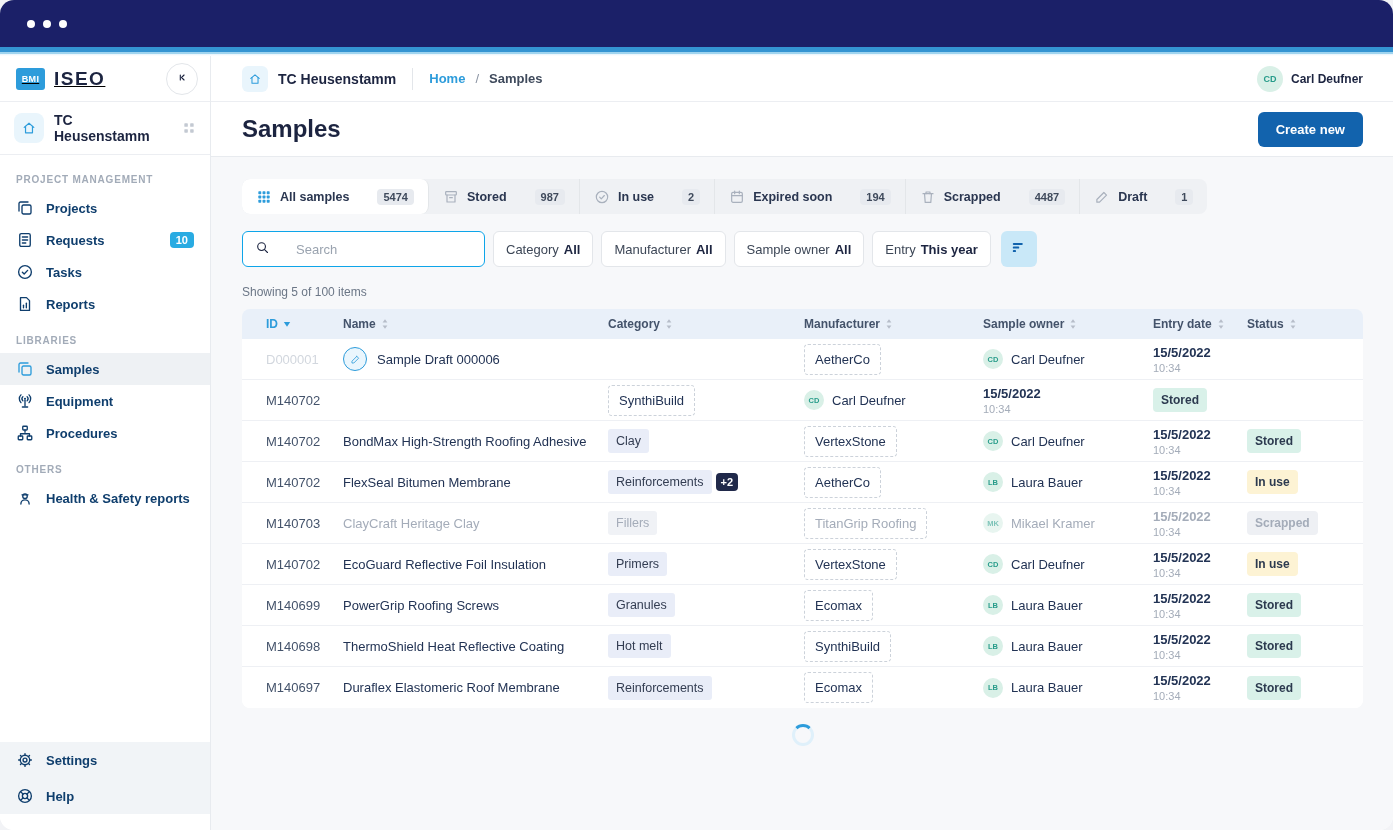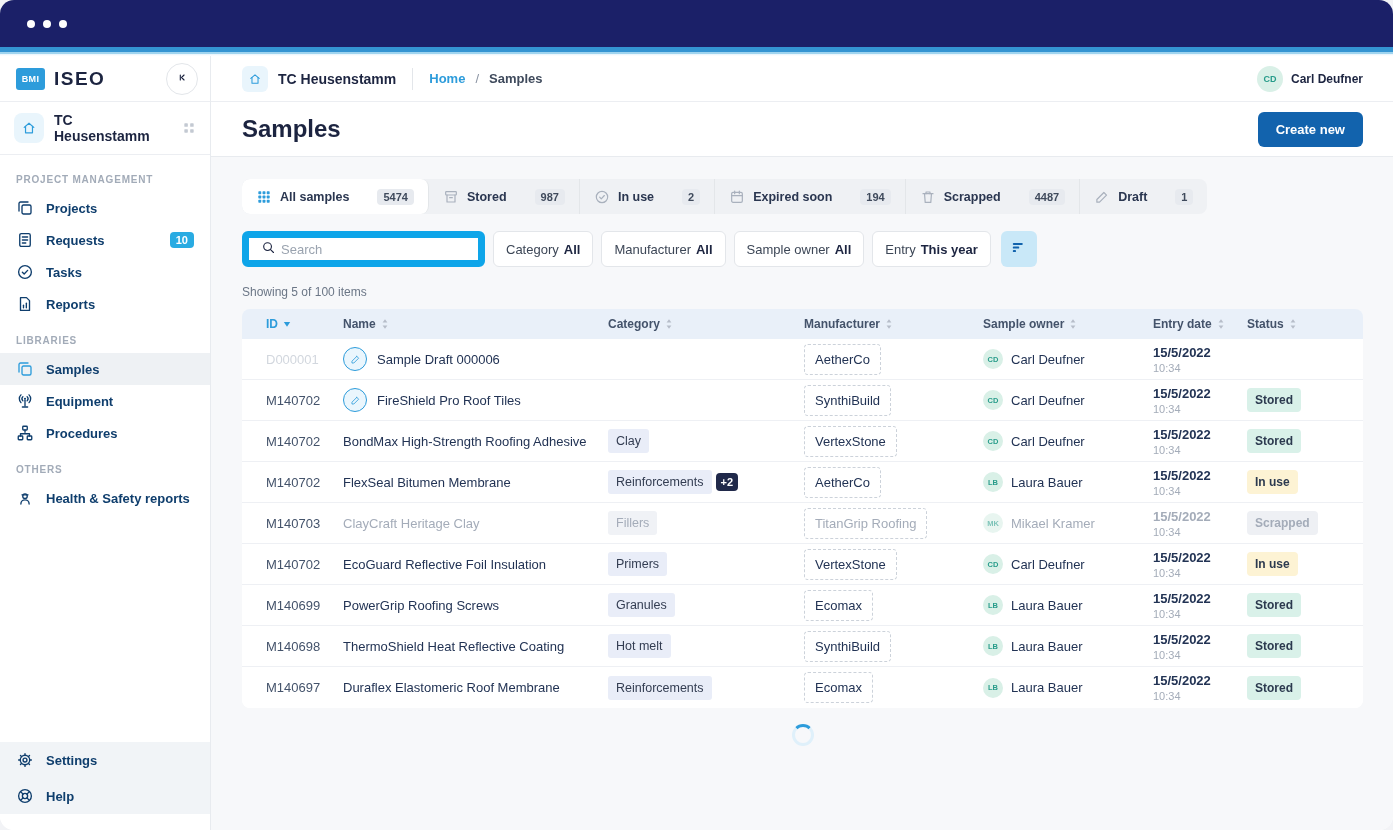--- a/index.html
+++ b/index.html
@@ -11,21 +11,21 @@
   .titlebar { height:47px; background:var(--navy,#1b2068); display:flex; align-items:center; padding-left:27px; }
   .dots { display:flex; gap:8px; }
   .dots span { width:8px; height:8px; border-radius:50%; background:#fff; }
   .accent-strip { height:9px; background:linear-gradient(180deg, var(--strip-blue,#3494d2) 0%, var(--strip-blue,#3494d2) 52%, #9fd4ef 52%, #9fd4ef 82%, #eaf6fd 82%, #ffffff 100%); }
 
   .app { display:flex; height:calc(100% - 56px); }
 
   
   .sidebar { width:211px; min-width:211px; background:#fff; border-right:1px solid #e8ebef; display:flex; flex-direction:column; }
   .logo-row { height:46px; display:flex; align-items:center; justify-content:space-between; padding:0 12px 0 16px; border-bottom:1px solid #eceef2; }
-  .logo { display:flex; align-items:center; gap:9px; }
+  .logo { display:flex; align-items:center; gap:9px;text-decoration:underline; }
   .logo-mark { width:29px; height:22px; background:var(--accent,#2196d3); color:#fff; border-radius:3px; font-size:9px; font-weight:800; display:flex; align-items:center; justify-content:center; letter-spacing:.3px; }
   .logo-text { font-size:19px; font-weight:800; color:#1c2440; letter-spacing:1.5px; }
   .collapse-btn { width:32px; height:32px; border-radius:50%; border:1px solid #e3e6ea; background:#fff; color:#1c2440; display:flex; align-items:center; justify-content:center; cursor:pointer; }
   .collapse-btn svg { width:15px; height:15px; }
   .workspace-row { height:53px; display:flex; align-items:center; gap:10px; padding:0 14px; border-bottom:1px solid #eceef2; cursor:pointer; }
   .ws-icon { width:30px; height:30px; border-radius:8px; background:#e9f5fc; color:var(--accent,#2196d3); display:flex; align-items:center; justify-content:center; }
   .ws-icon svg { width:16px; height:16px; }
   .ws-name { flex:1; font-size:14px; font-weight:700; color:#1c2440; }
   .grid-icon { color:#c3c9d2; display:flex; }
   .grid-icon svg { width:14px; height:14px; }
@@ -67,21 +67,21 @@
   .tab { display:flex; align-items:center; gap:8px; padding:0 14px; height:35px; font-size:12.5px; font-weight:700; color:#2a3650; border-right:1px solid #e3e6e9; cursor:pointer; white-space:nowrap; }
   .tab:last-child { border-right:none; }
   .tab .tab-icon { width:16px; height:16px; display:flex; color:#a9b1bd; }
   .tab .tab-icon svg { width:16px; height:16px; }
   .tab.active { background:#fff; border-radius:8px; }
   .tab.active .tab-icon { color:var(--accent,#2196d3); }
   .tab-count { background:#e7eaef; border-radius:4px; padding:2px 6px; font-size:11px; font-weight:700; color:#3f4a5c;margin-left:20px; }
 
   
   .filters { display:flex; gap:8px; align-items:center; margin-bottom:18px; }
-  .search-box { width:243px; height:36px; background:#fff; border:7px solid #0ea5e9; border-radius:6px; display:flex; align-items:center; gap:5px; padding:0 12px; }
+  .search-box { width:243px; height:36px; background:#fff; border:1px solid #0ea5e9; border-radius:6px; display:flex; align-items:center; gap:26px; padding:0 12px; }
   .search-box svg { width:15px; height:15px; color:#1c2440; flex:none; }
   .search-box input { border:none; outline:none; font-size:13px; font-family:inherit; color:#1c2440; width:100%; background:transparent; }
   .search-box input::placeholder { color:#9aa3af; }
   .chip { height:36px; background:#fff; border:1px solid #e3e6ea; border-radius:6px; display:flex; align-items:center; gap:5px; padding:0 12px; font-size:13px; color:#3c4656; cursor:pointer; white-space:nowrap; font-family:inherit; }
   .chip-value { font-weight:700; color:#1c2440; }
   .sort-btn { width:36px; height:36px; background:#c9e8f8; border:none; border-radius:6px; color:var(--button-blue,#1263ad); display:flex; align-items:center; justify-content:center; cursor:pointer; margin-left:2px; }
   .sort-btn svg { width:17px; height:17px; }
 
   
   .summary { font-size:12px; color:#6b7686; margin-bottom:10px; }
@@ -527,28 +527,20 @@
     <div class="c-date">
       <div class="date">15/5/2022</div>
       <div class="time">10:34</div>
     </div>
     <div class="c-status">
       
     </div>
   </div>
             <div class="trow grid-cols">
     <div class="c-id">M140702</div>
-    <div class="c-name">
-      <span class="draft-ic">
-                  <svg viewBox="0 0 24 24" fill="none" stroke="currentColor" stroke-width="1.8" stroke-linecap="round" stroke-linejoin="round">
-                    <path d="M14.8 5.2l4 4L8.3 19.7H4.3v-4L14.8 5.2z"></path>
-                  </svg>
-                </span>
-      <span class="name-text">FireShield Pro Roof Tiles</span>
-    </div>
     <div class="c-cat">
       
     </div>
     <div class="c-manu">
       <span class="manu-box">SynthiBuild</span>
     </div>
     <div class="c-owner">
       <span class="avatar">CD</span>
       <span class="owner-name">Carl Deufner</span>
     </div>

